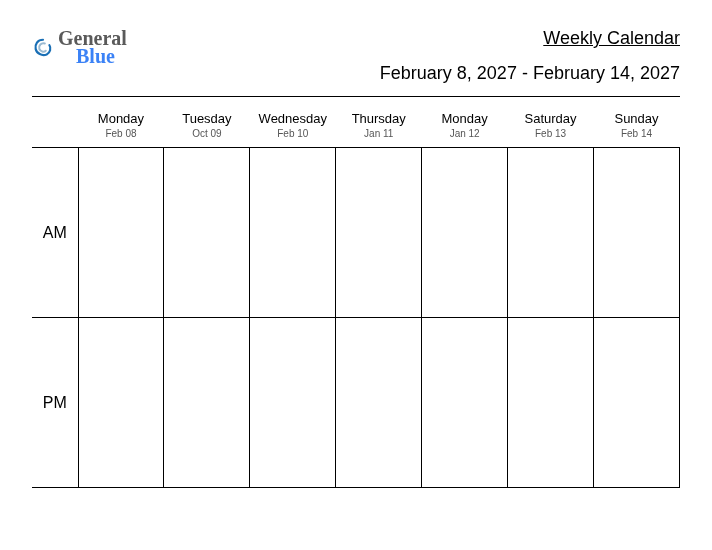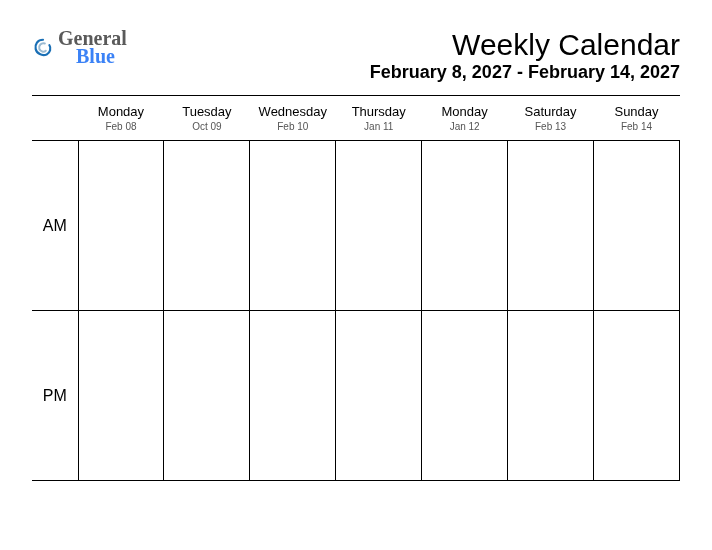--- a/index.html
+++ b/index.html
@@ -27,29 +27,29 @@
     }
     .logo-swirl {
       width: 22px;
       height: 22px;
       margin-right: 4px;
     }
     .logo-text { display: inline-block; }
     .logo-general { color: #5a5a5a; }
     .logo-blue { color: #3b82f6; display: block; margin-left: 18px; margin-top: -3px; }
     .titleblock { text-align: right; }
-    .title { font-size: 30px; font-weight: 400; margin-bottom: 0; }
-    .daterange { font-size: 18px; font-weight: 700; }
+    .title { font-size: 18px; font-weight: 400; margin-bottom: 14px; text-decoration: underline; }
+    .daterange { font-size: 18px; font-weight: 400; }
     .hr-top { border: none; border-top: 1px solid #000; margin-top: 4px; }
 
     table.cal {
       border-collapse: collapse;
       width: 100%;
       table-layout: fixed;
-      margin-top: 4px;
+      margin-top: 10px;
     }
     col.labelcol { width: 46px; }
     col.daycol { width: auto; }
 
     thead th {
       font-weight: 400;
       padding: 4px 0 8px 0;
       text-align: center;
       border: none;
     }

